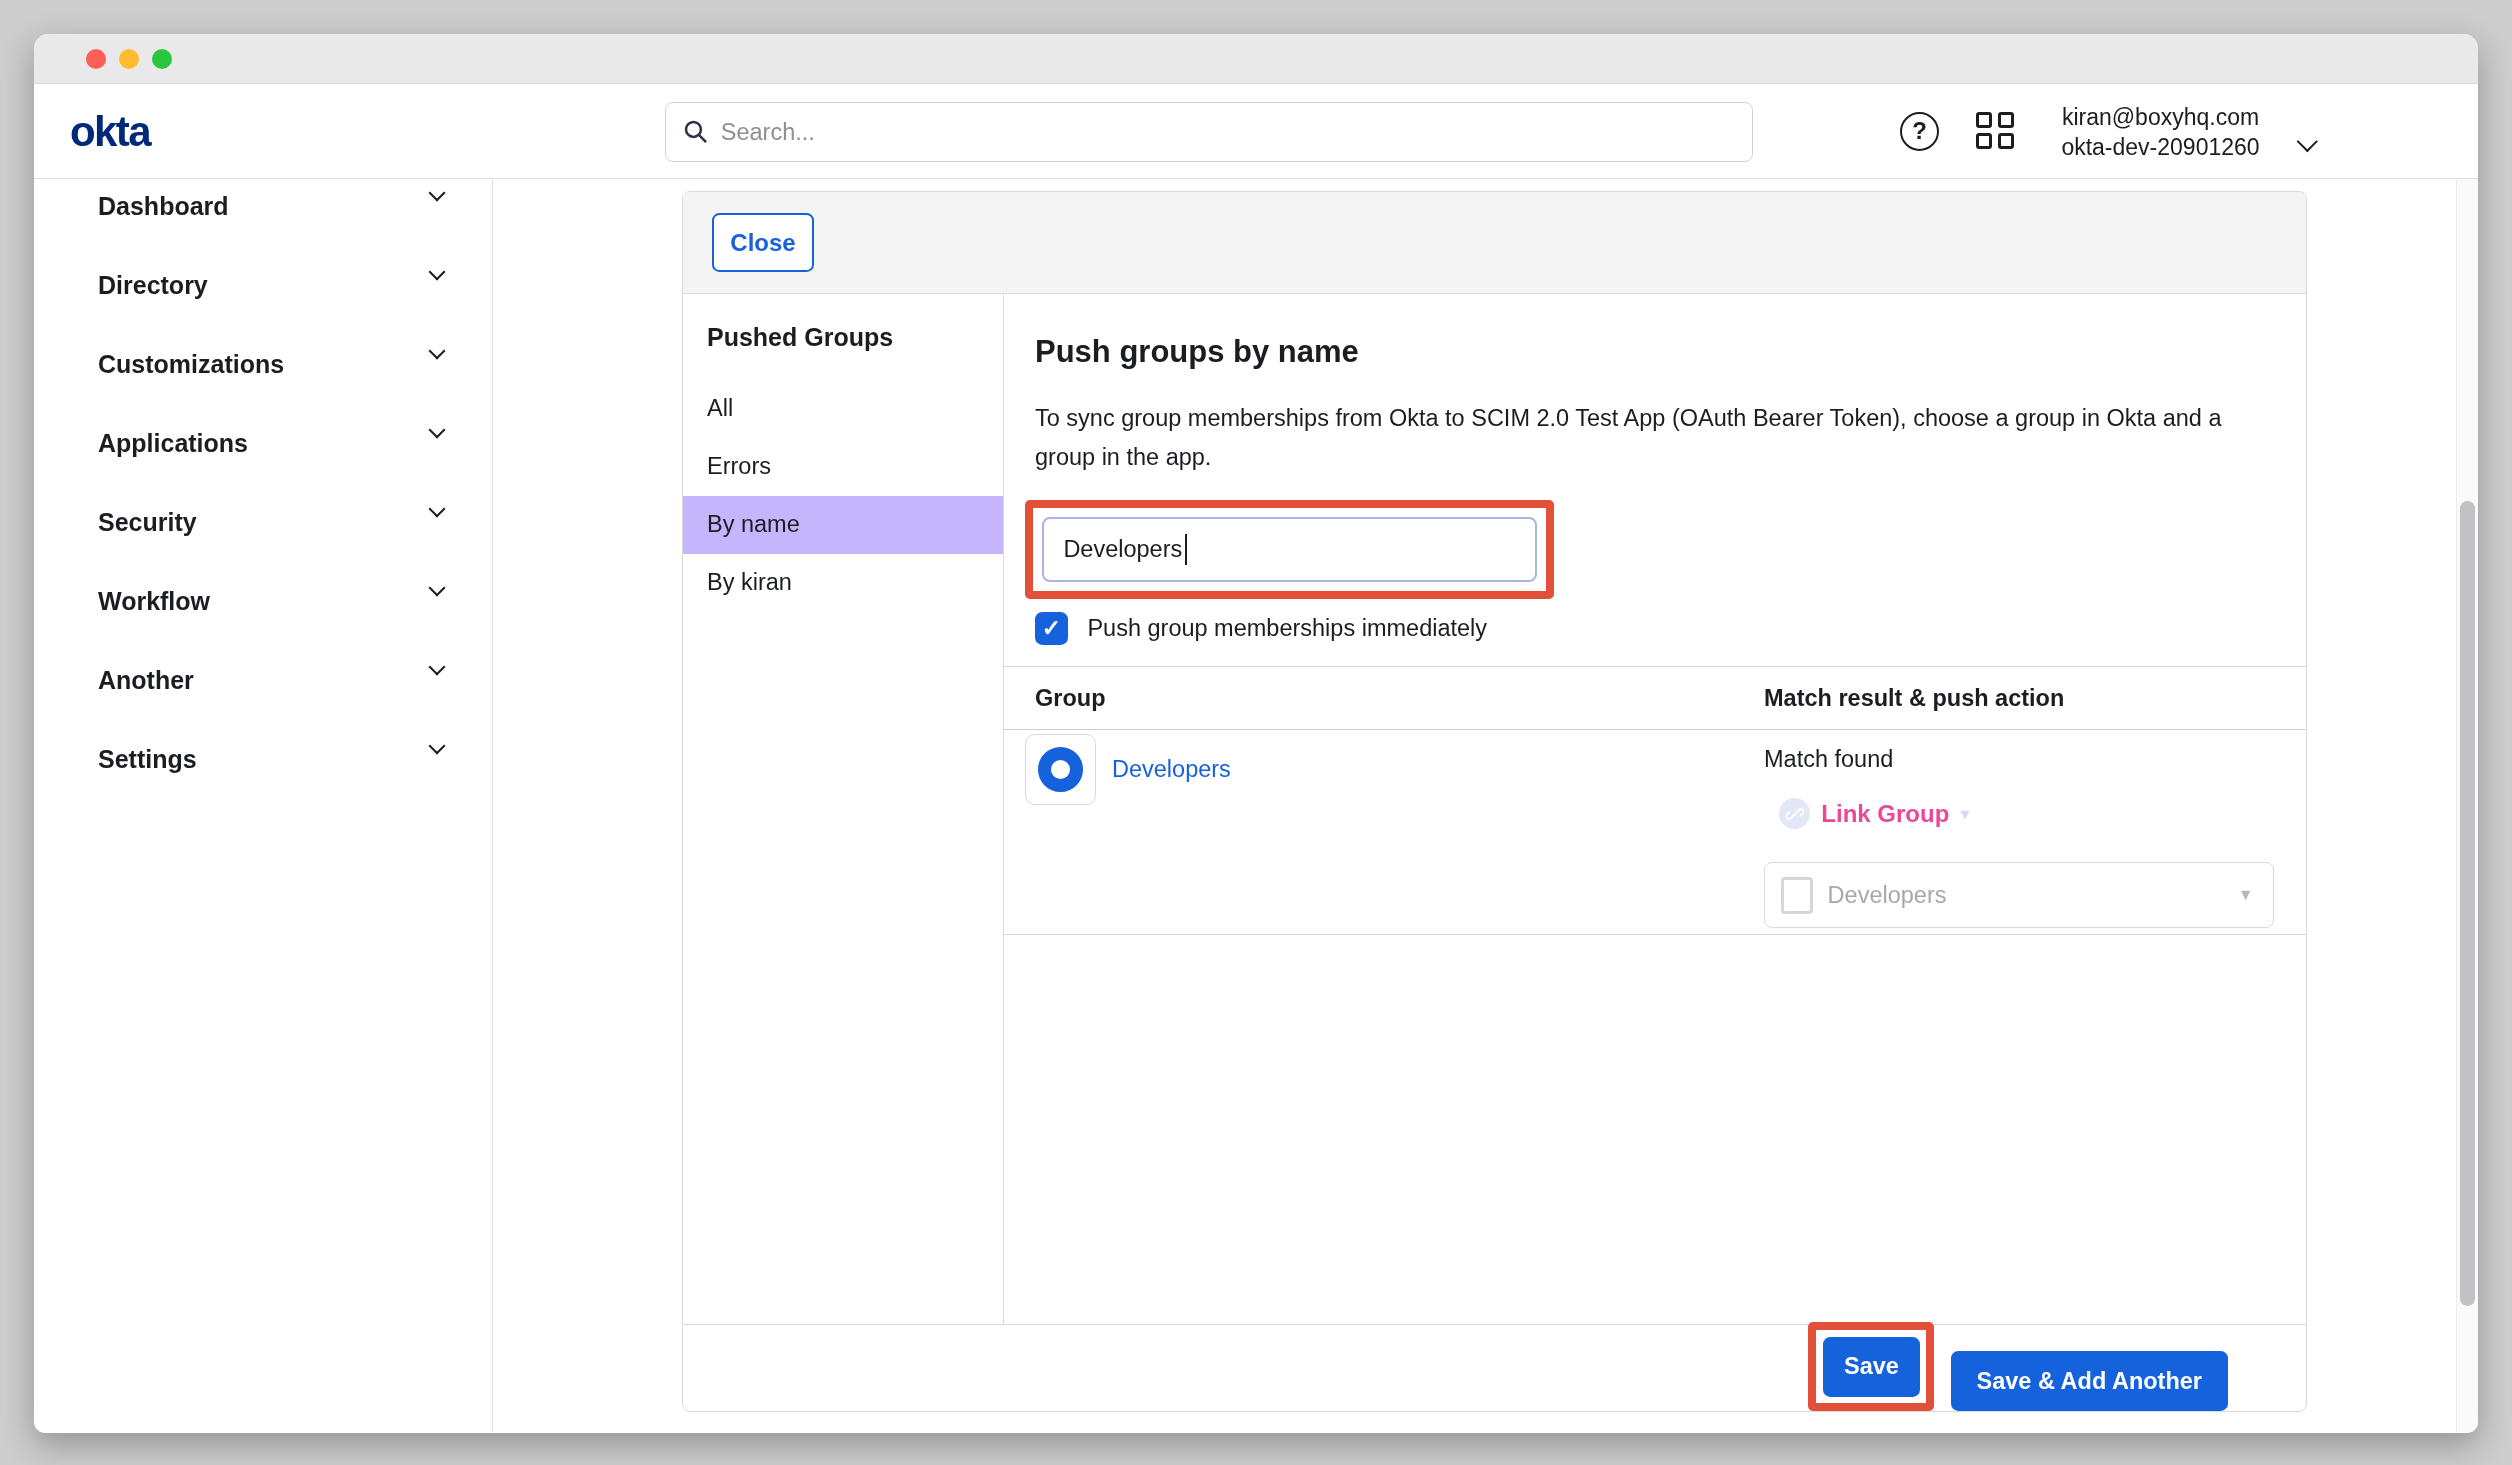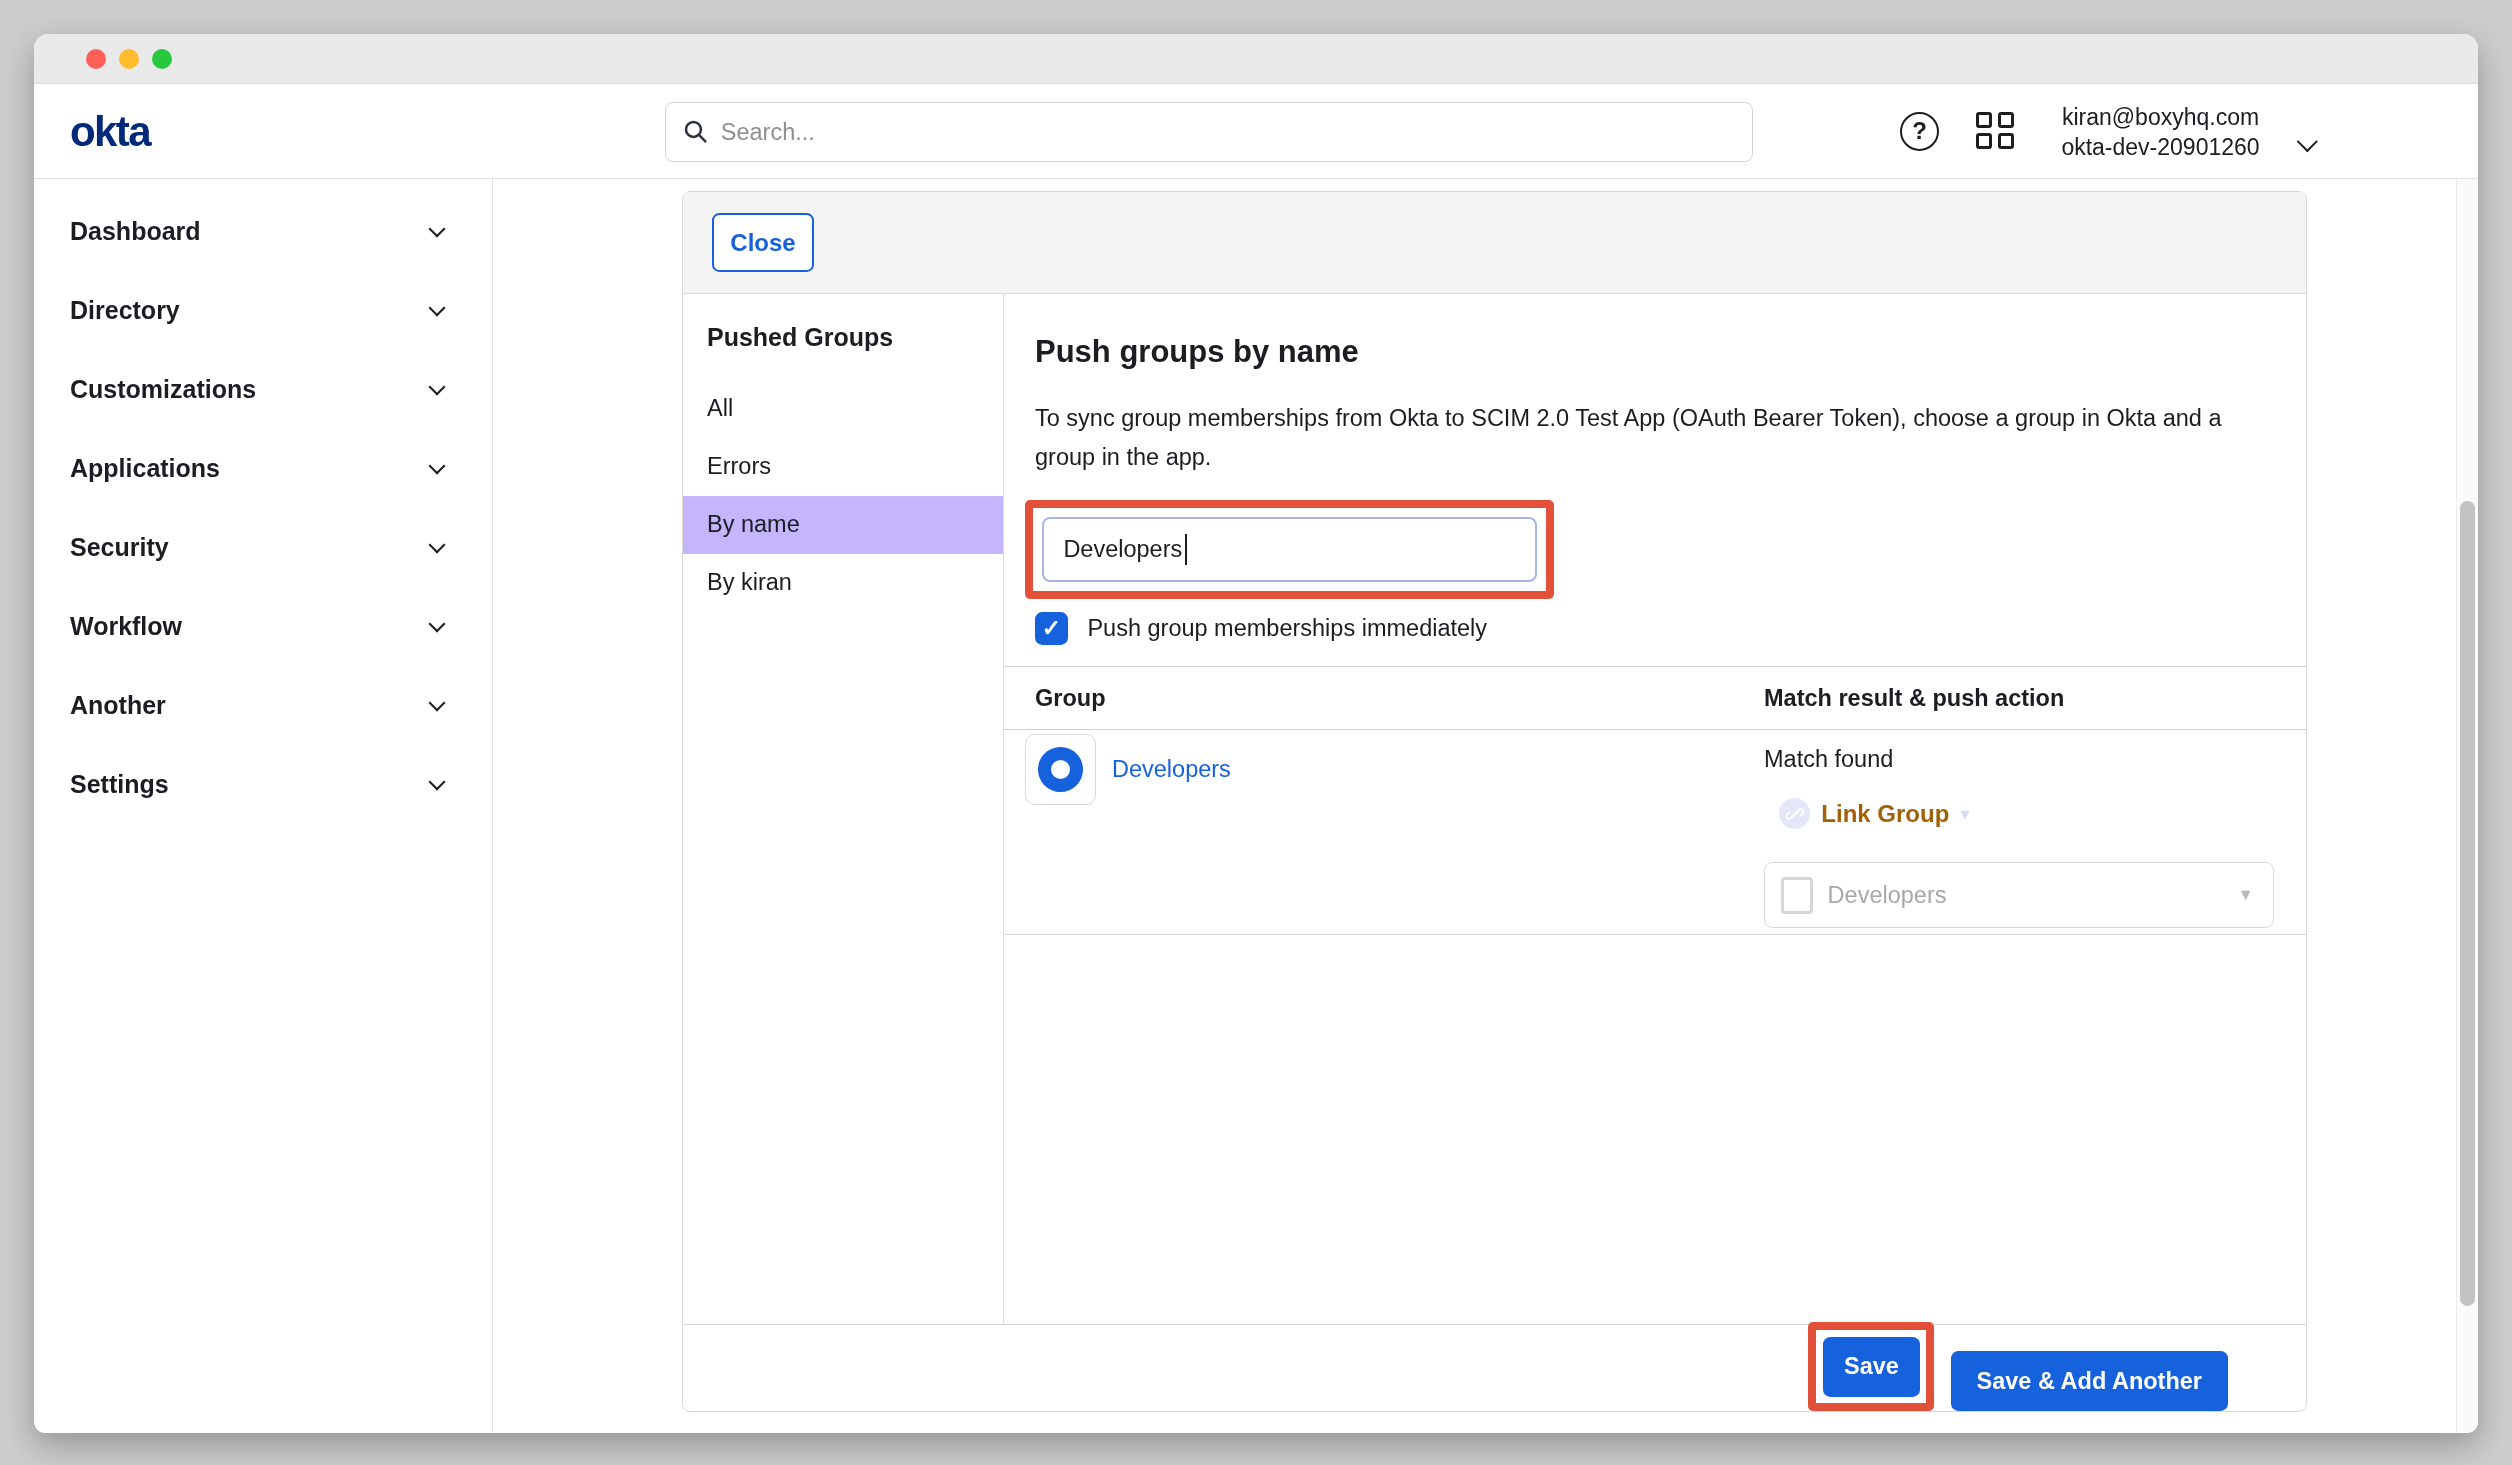--- a/index.html
+++ b/index.html
@@ -34,21 +34,21 @@
   .account { position:absolute; left:1997px; top:18px; width:259px; text-align:center;
     font-size:23px; line-height:30px; color:#1b1d22; }
   .acct-chevron { position:absolute; left:2266px; top:50px; width:21px; height:21px; }
   .chev { width:14.6px; height:14.6px; border-right:3.2px solid #1b1d22; border-bottom:3.2px solid #1b1d22;
     transform:rotate(45deg); }
 
   
   .content { position:relative; height:1253px; display:flex; }
 
   .sidebar { width:459px; border-right:1.6px solid #e0e0e2; padding-top:13px; flex:0 0 auto; }
-  .side-item { height:79px; display:flex; align-items:center; padding:0 49px 0 36px; cursor:pointer; }
+  .side-item { height:79px; display:flex; padding:0 49px 0 36px; cursor:pointer;margin-left:28px; }
   .side-item .lbl { font-size:25px; font-weight:bold; color:#1b1d22; flex:1; }
   .side-item .chev { width:12px; height:12px; border-width:2.8px; margin-top:-4.9px; }
 
   .main { flex:1; position:relative; }
 
   .panel { position:absolute; left:189px; top:12px; width:1625px; height:1221px;
     border:1.6px solid #d9d9da; border-radius:8px; display:flex; flex-direction:column; background:#fff; }
   .panel-head { height:102px; background:#f4f4f5; border-bottom:1.6px solid #dbdbdc;
     display:flex; align-items:center; padding-left:29px; border-radius:6.5px 6.5px 0 0; flex:0 0 auto; }
   .close-btn { width:102px; height:59px; background:#fff; border:2.4px solid #1662dd; border-radius:7.3px;
@@ -85,21 +85,21 @@
   .th { font-size:23.5px; font-weight:bold; top:50%; transform:translateY(-50%); }
   .trow { height:205px; border-bottom:1.6px solid #d8d8d9; position:relative; }
   .gtile { position:absolute; left:21px; top:4px; width:71px; height:71px; border:1.6px solid #d9d9da;
     border-radius:9.7px; display:flex; align-items:center; justify-content:center; }
   .donut { width:45px; height:45px; border:13px solid #1662dd; border-radius:50%; }
   .glink { position:absolute; left:108px; top:26px; font-size:23.5px; color:#1662dd; cursor:pointer; }
   .match-found { position:absolute; left:760px; top:16px; font-size:23.5px; }
   .link-group { position:absolute; left:775px; top:68px; display:flex; align-items:center; gap:11.3px; cursor:default; }
   .lg-circle { width:31px; height:31px; border-radius:50%; background:#e3e7f8;
     display:flex; align-items:center; justify-content:center; }
-  .lg-label { font-size:24px; font-weight:bold; color:#a16207; }
+  .lg-label { font-size:24px; font-weight:bold; color:#ec4899; }
   .lg-caret { font-size:18px; color:#d6dbf5; }
   .sel-dropdown { position:absolute; left:760px; top:132px; width:510px; height:66px;
     border:1.6px solid #dadadb; border-radius:8px; display:flex; align-items:center;
     padding-left:16px; gap:14.6px; cursor:pointer; background:#fff; }
   .dd-icon { width:32px; height:37px; border:3.2px solid #d6d6d8; border-radius:4px; }
   .dd-text { font-size:23.5px; color:#a7a7ac; }
   .dd-caret { position:absolute; right:19.4px; font-size:16px; color:#b9b9bd; }
 
   .panel-foot { height:87px; border-top:1.6px solid #d8d8d9; display:flex; align-items:flex-end;
     justify-content:flex-end; padding-right:78px; flex:0 0 auto; position:relative; overflow:visible; }

